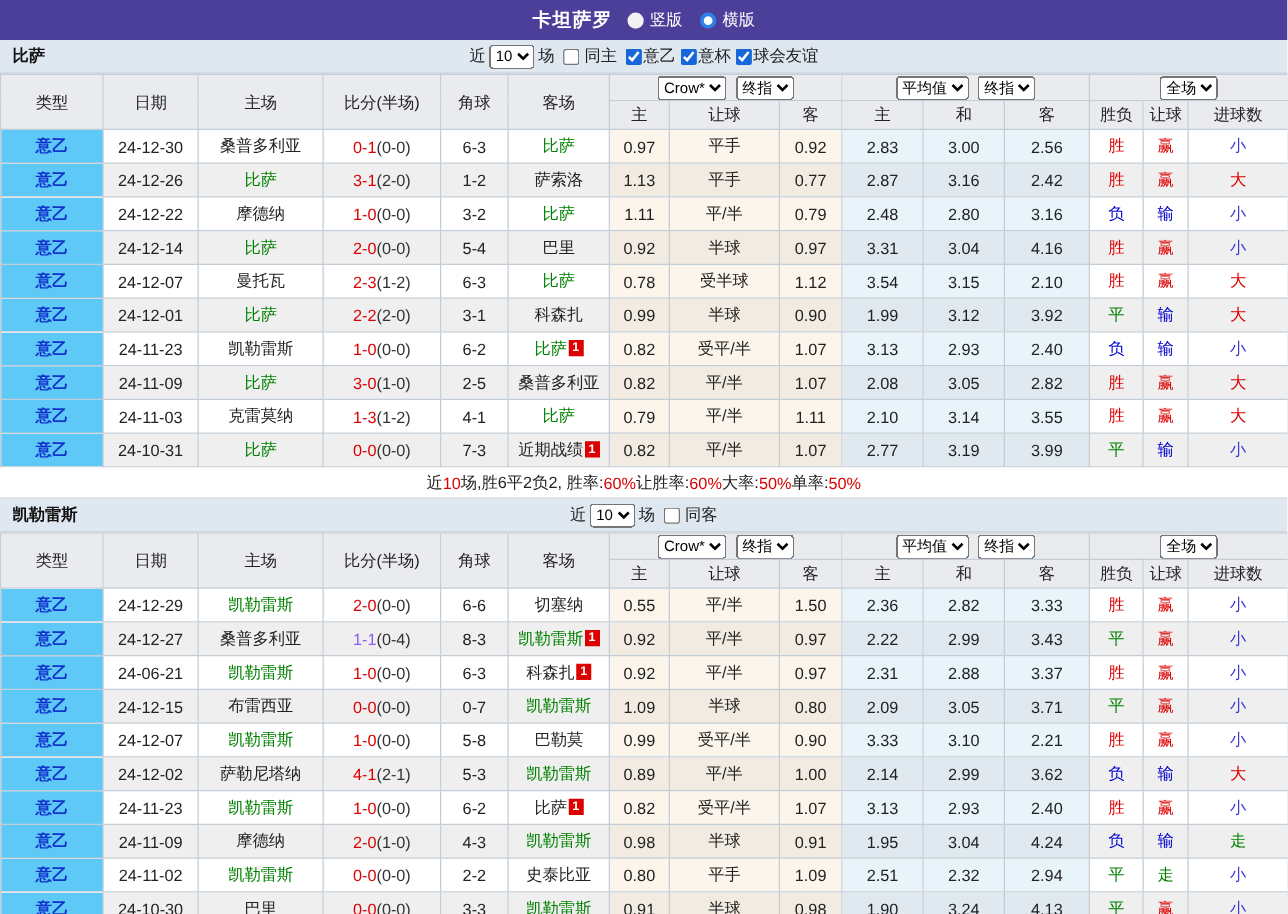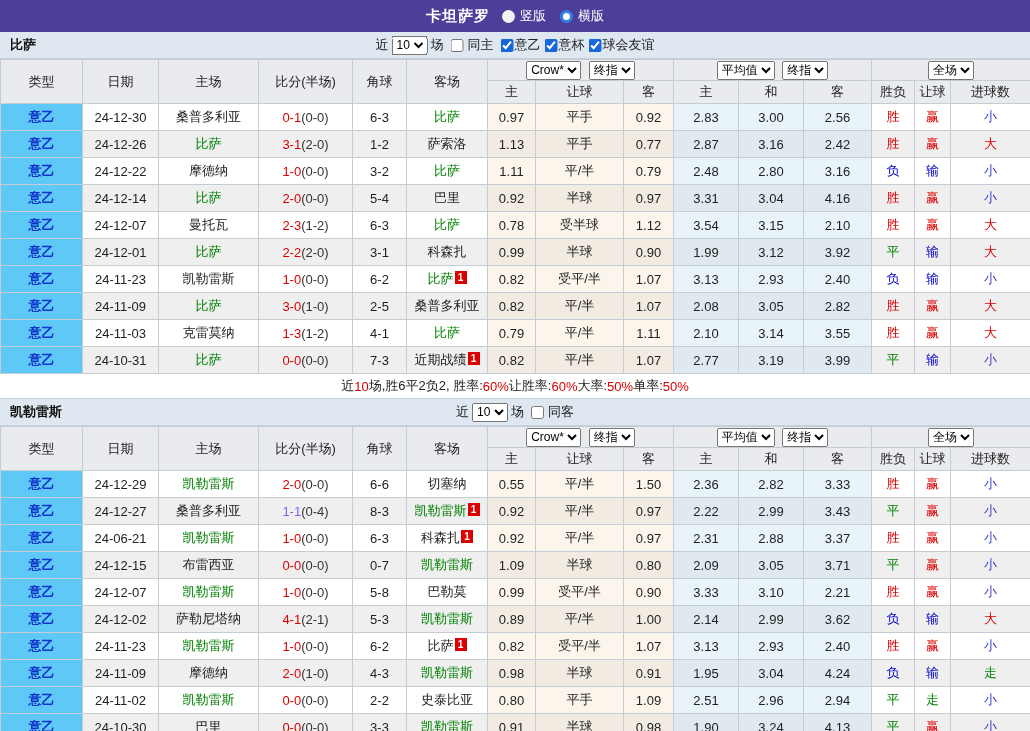--- a/index.html
+++ b/index.html
@@ -502,21 +502,21 @@
         <td class="type" style="background: rgb(94, 200, 247); color: rgb(17, 51, 204);">意乙</td>
         <td>24-11-02</td>
         <td><span style="color: rgb(0, 128, 0);">凯勒雷斯</span></td>
         <td><span style="color: rgb(221, 0, 0);">0-0</span><span style="color: rgb(51, 51, 51);">(0-0)</span></td>
         <td>2-2</td>
         <td><span>史泰比亚</span></td>
         <td class="crow">0.80</td>
         <td class="crow">平手</td>
         <td class="crow">1.09</td>
         <td class="avg">2.51</td>
-        <td class="avg">2.96</td>
+        <td class="avg">2.32</td>
         <td class="avg">2.94</td>
         <td style="color: rgb(0, 128, 0);">平</td>
         <td style="color: rgb(0, 128, 0);">走</td>
         <td style="color: rgb(58, 58, 205);">小</td>
       </tr>
       <tr class="even">
         <td class="type" style="background: rgb(94, 200, 247); color: rgb(17, 51, 204);">意乙</td>
         <td>24-10-30</td>
         <td><span>巴里</span></td>
         <td><span style="color: rgb(221, 0, 0);">0-0</span><span style="color: rgb(51, 51, 51);">(0-0)</span></td>

